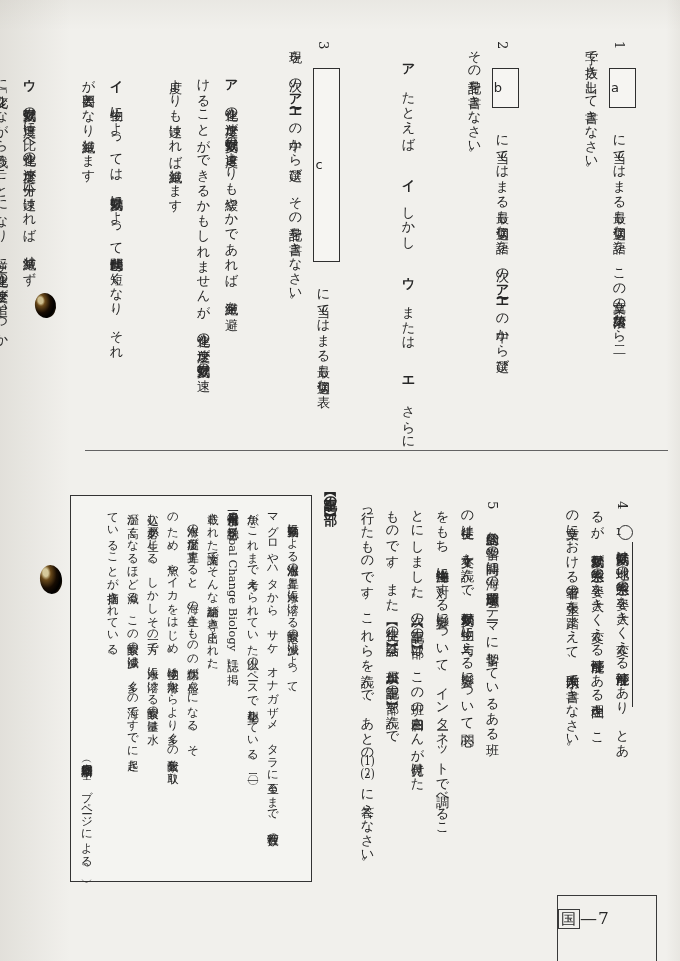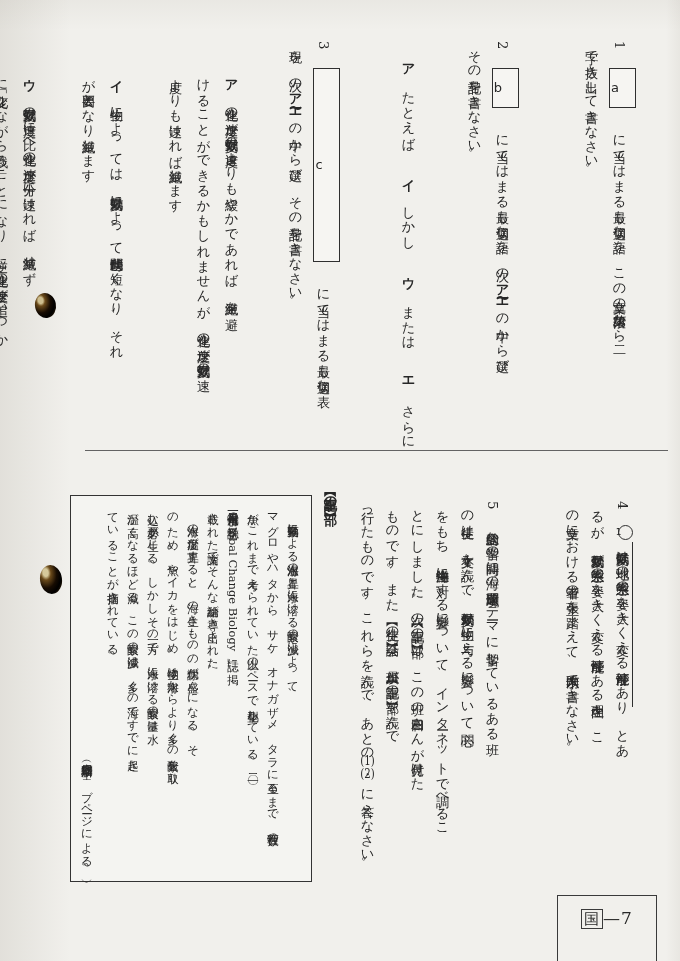--- a/index.html
+++ b/index.html
@@ -60,21 +60,21 @@
     box-sizing:border-box;border:1.6px solid #333;width:242px;height:387px;
     margin-top:8px;padding:9px 8px;font-size:11.5px;line-height:20px;
     background:rgba(255,255,255,.25);
   }
   .article-p{white-space:pre-line;}
   #article-source{text-align:end;margin-block-start:6px;}
   #article-heading{font-weight:600;}
   #page-num-box{
     position:absolute;right:23px;bottom:0;width:100px;height:66px;
     border:1.6px solid #3a3a3a;border-bottom:none;box-sizing:border-box;
-    text-align:center;padding-top:12px;font-size:17px;letter-spacing:1px;
+    padding-top:12px;font-size:17px;letter-spacing:1px;
   }
   .kuni{display:inline-block;border:1.1px solid #3a3a3a;padding:0 2px;font-size:15px;line-height:1.2;}
 </style>
 </head>
 <body>
 
 <div id="punch-top" class="punch"></div>
 <div id="punch-bottom" class="punch"></div>
 <div id="divider"></div>
 

